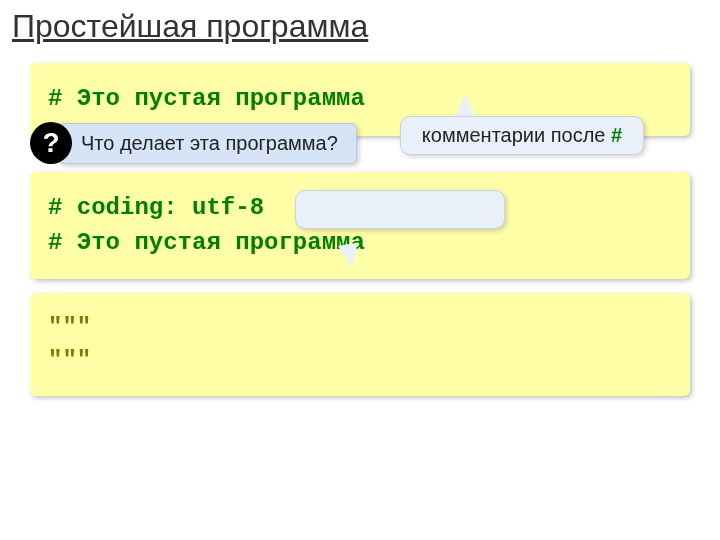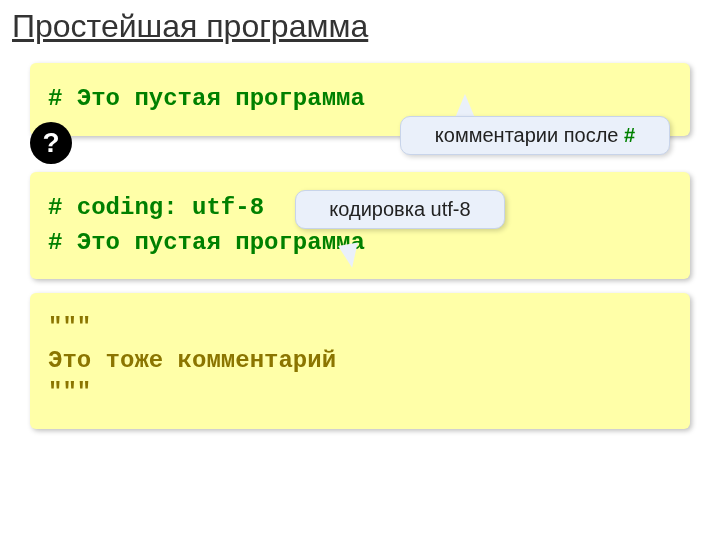--- a/index.html
+++ b/index.html
@@ -79,21 +79,21 @@
     font-size: 20px;
     color: #222;
     text-align: center;
     box-shadow: 2px 2px 5px rgba(0,0,0,0.18);
     z-index: 3;
     line-height: 1.25;
   }
   .callout1 {
     left: 400px;
     top: 116px;
-    width: 270px;
+    width: 244px;
   }
   .callout1 .hash { color: #008000; font-weight: bold; }
   .callout2 {
     left: 295px;
     top: 190px;
     width: 210px;
   }
   
   .tail {
     position: absolute;
@@ -120,34 +120,34 @@
 <body>
 
 <div class="title">Простейшая программа</div>
 
 <div class="code-block">
   <div># Это пустая программа</div>
 </div>
 
 <div class="question-row">
   <div class="q-icon">?</div>
+  <div class="q-text">Что делает эта программа?</div>
 </div>
 
 <div class="tail tail1"></div>
 <div class="callout callout1">
   <span>комментарии после </span><span class="hash">#</span><br>
 </div>
 
 <div class="callout callout2">
-  <span>кодировка utf-8</span><br>
+  <br>
 </div>
 <div class="tail tail2"></div>
 
 <div class="code-block middle-block">
   <div># coding: utf-8</div>
   <div># Это пустая программа</div>
 </div>
 
 <div class="code-block bottom-block">
   <div>"""</div>
-  <div>Это тоже комментарий</div>
   <div>"""</div>
 </div>
 
 </body></html>

